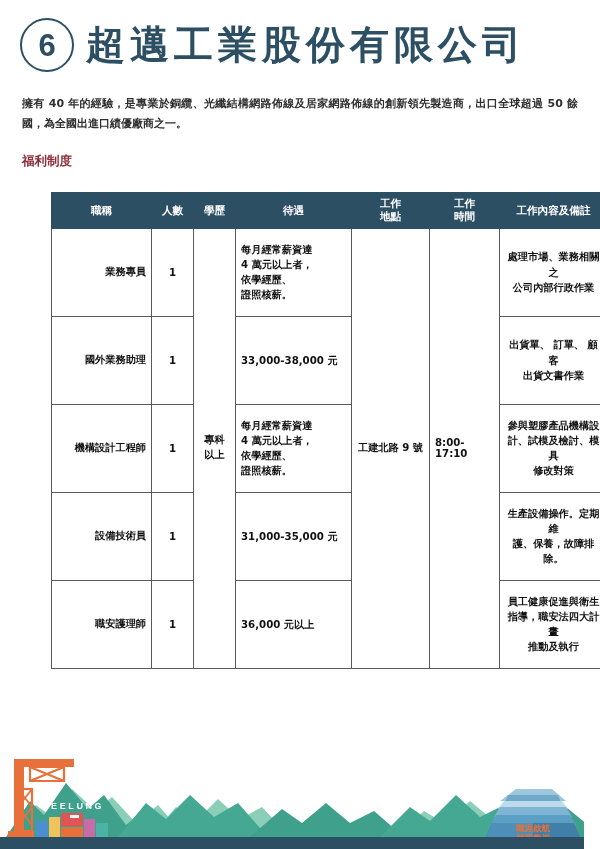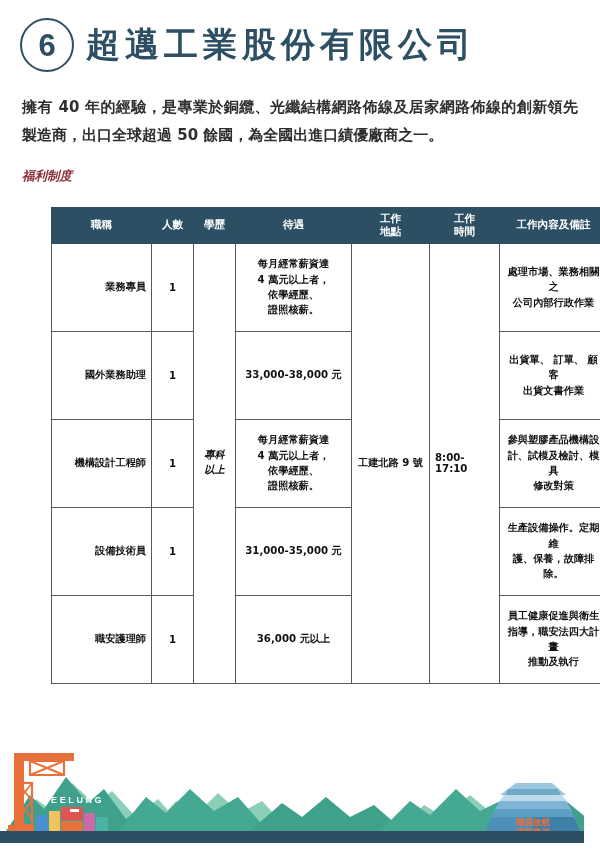--- a/index.html
+++ b/index.html
@@ -40,51 +40,50 @@
     display: flex;
     align-items: center;
     justify-content: center;
     font-size: 31px;
     font-weight: bold;
     color: #2d4f63;
     line-height: 1;
     font-family: "Liberation Sans", sans-serif;
   }
   .company-name {
-    font-size: 34px;
+    font-size: 39px;
     font-weight: bold;
     color: #2d4f63;
     letter-spacing: 5px;
     line-height: 1.1;
     white-space: nowrap;
     font-family: "DejaVu Sans", "Liberation Sans", sans-serif;
   }
 
   
   .intro {
     margin: 22px 22px 0 22px;
-    font-size: 15px;
+    font-size: 11px;
     line-height: 1.85;
     color: #2f2f2f;
     font-weight: bold;
     text-align: justify;
     font-family: "DejaVu Sans", "Liberation Sans", sans-serif;
   }
 
   
   .benefits {
     margin: 18px 22px 0 22px;
   }
   .benefits-title {
     font-size: 12.5px;
     font-weight: bold;
     color: #8c2f39;
     margin-bottom: 16px;
     font-family: "DejaVu Sans", "Liberation Sans", sans-serif;
-    font-style: italic;
   }
   .benefits-body {
     font-size: 10.4px;
     line-height: 1.85;
     color: #2f2f2f;
     font-weight: bold;
     text-align: justify;
     font-family: "DejaVu Sans", "Liberation Sans", sans-serif;
   }
 
@@ -117,39 +116,39 @@
     border-color: #2d4f63;
     font-size: 10.6px;
   }
   table.jobs tbody td {
     height: 88px;
     color: #111111;
     font-weight: bold;
   }
   td.c-title { text-align: right; }
   td.c-count { text-align: center; }
-  td.c-edu   { text-align: center; line-height: 1.45; font-style: italic; }
-  td.c-pay   { text-align: center; line-height: 1.5; }
+  td.c-edu   { text-align: center; line-height: 1.45; }
+  td.c-pay   { text-align: left; line-height: 1.5; }
   td.c-loc   { text-align: center; margin-left: 8px; }
   td.c-time  { text-align: left; }
   td.c-desc  { text-align: center; line-height: 1.5; }
 
   .col-title { width: 100px; }
   .col-count { width: 42px; }
   .col-edu   { width: 42px; }
   .col-pay   { width: 116px; }
   .col-loc   { width: 78px; }
   .col-time  { width: 70px; }
   .col-desc  { width: 108px; }
 
   
   .footer {
     position: absolute;
     left: 0;
-    bottom: 6px;
+    bottom: 0;
     width: 584px;
     height: 104px;
     overflow: hidden;
   }
   .footer svg {
     display: block;
   }
 </style>
 </head>
 <body>

